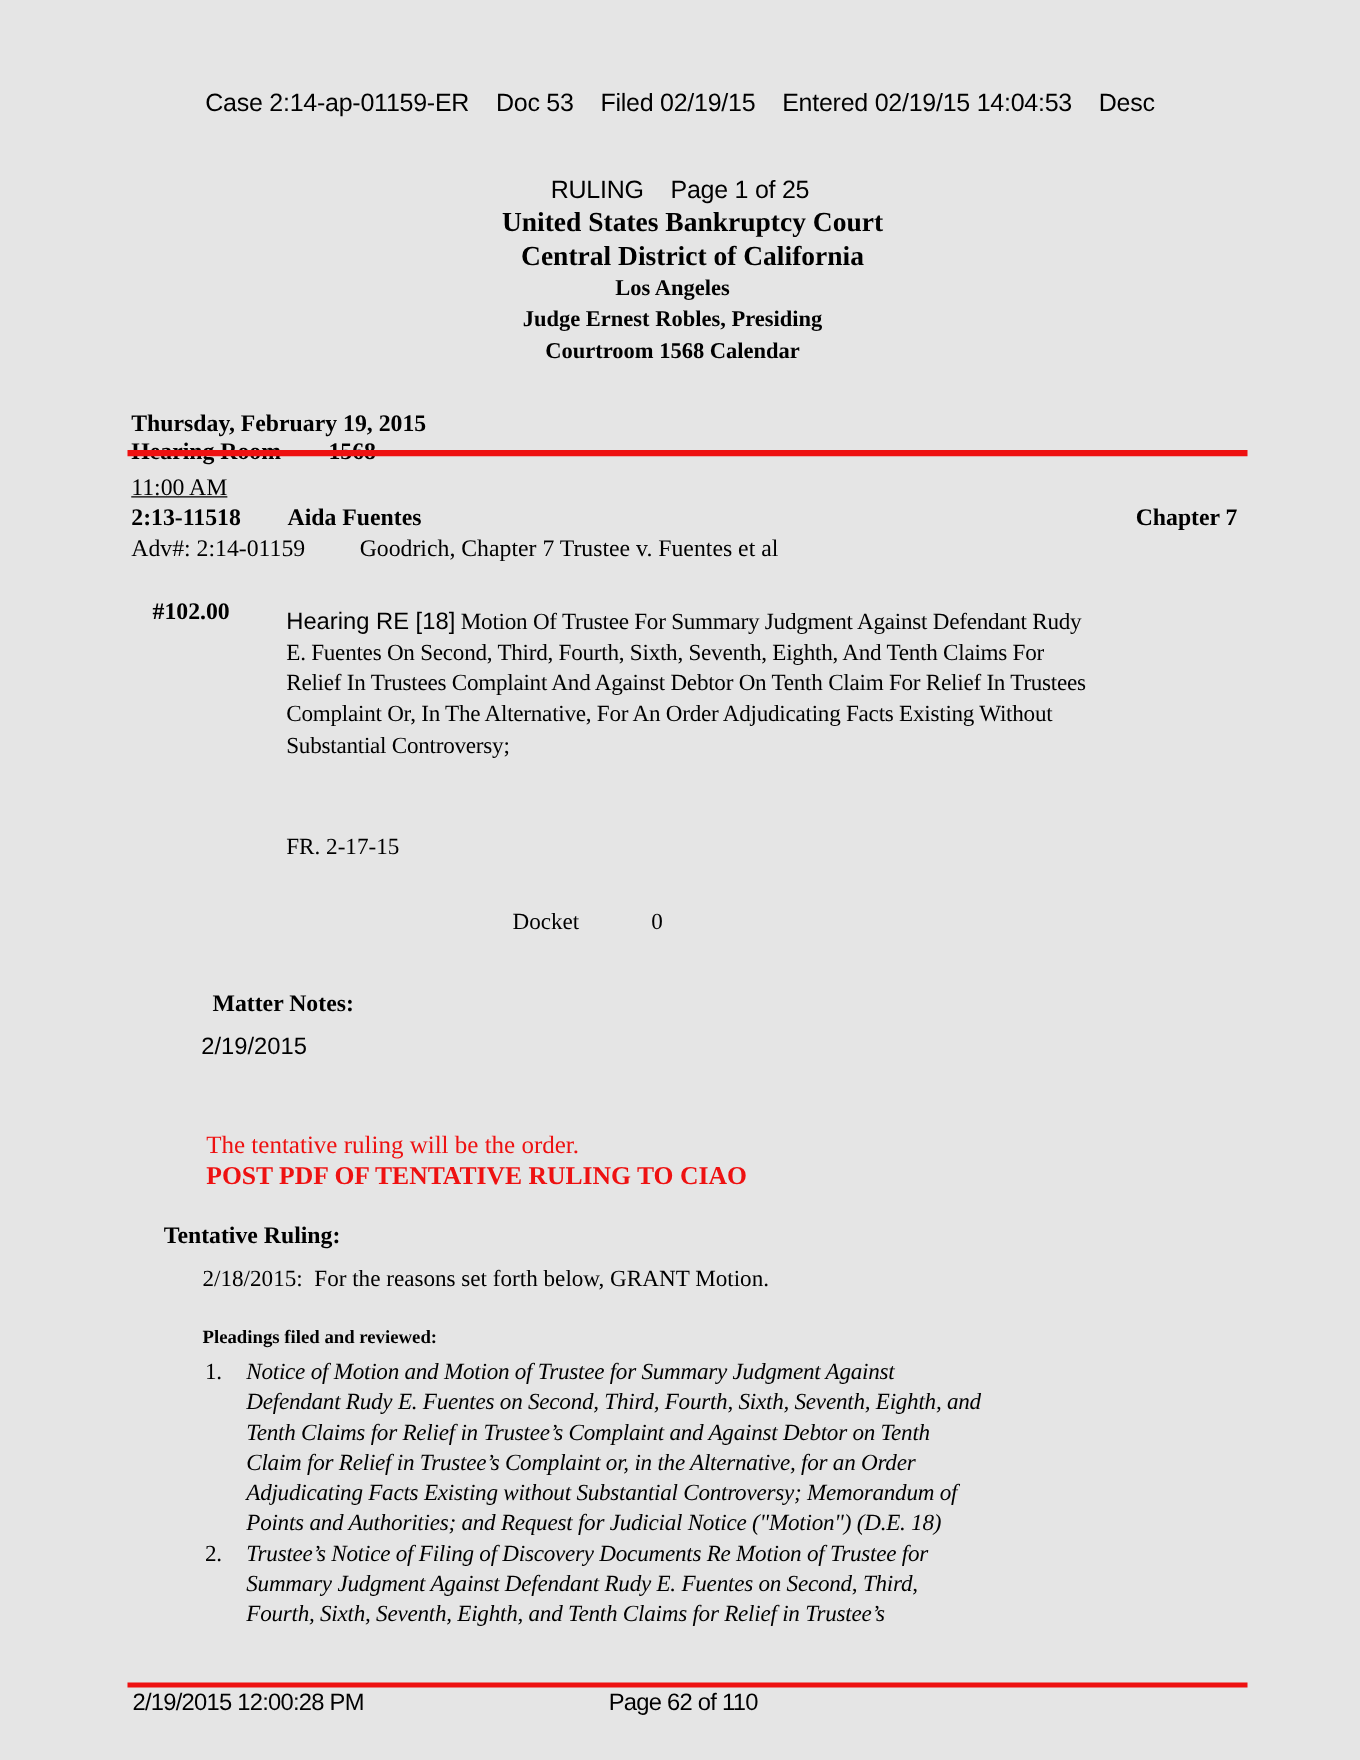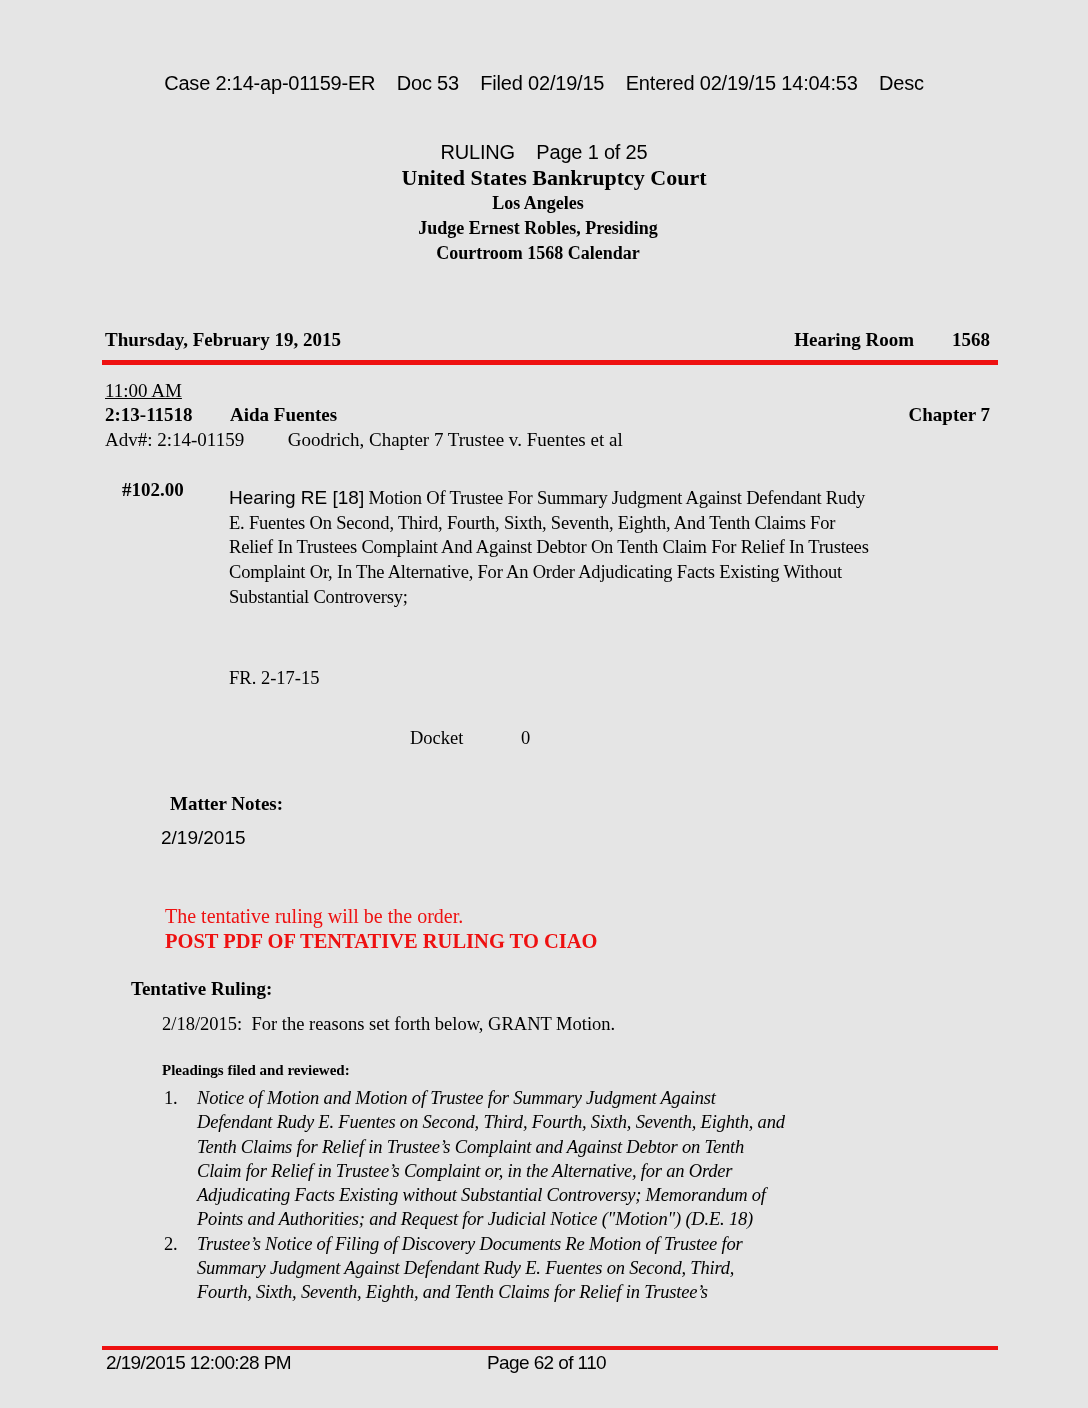--- a/index.html
+++ b/index.html
@@ -25,21 +25,21 @@
   .court {
     position:absolute; top:164px; left:0; width:1076px;
     text-align:center; font-weight:bold;
   }
   .court-line-lg { font-size:22px; line-height:27px;margin-left:32px; }
   .court-line-sm { font-size:18px; line-height:25px; }
 
   .session-row {
     position:absolute; top:329px; left:105px; right:98px;
     display:flex; justify-content:space-between; align-items:baseline;
-    font-weight:bold; font-size:19px;
+    font-weight:bold; font-size:19px;flex-direction:column;
   }
   .hearing-room { display:flex; gap:38px; }
 
   .rule-top {
     position:absolute; top:360px; left:102px; width:896px; height:5px;
     background:var(--accent-red);
   }
 
   .time {
     position:absolute; top:380px; left:105px;
@@ -115,20 +115,21 @@
 
 <div class="page">
 
   <div class="stamp">
     <div>Case 2:14-ap-01159-ER    Doc 53    Filed 02/19/15    Entered 02/19/15 14:04:53    Desc</div>
     <div>RULING    Page 1 of 25</div>
   </div>
 
   <div class="court">
     <div class="court-line-lg">United States Bankruptcy Court</div>
+    <div class="court-line-lg">Central District of California</div>
     <div class="court-line-sm">Los Angeles</div>
     <div class="court-line-sm">Judge Ernest Robles, Presiding</div>
     <div class="court-line-sm">Courtroom 1568 Calendar</div>
   </div>
 
   <div class="session-row">
     <span>Thursday, February 19, 2015</span>
     <span class="hearing-room">
       <span>Hearing Room</span>
       <span>1568</span>

